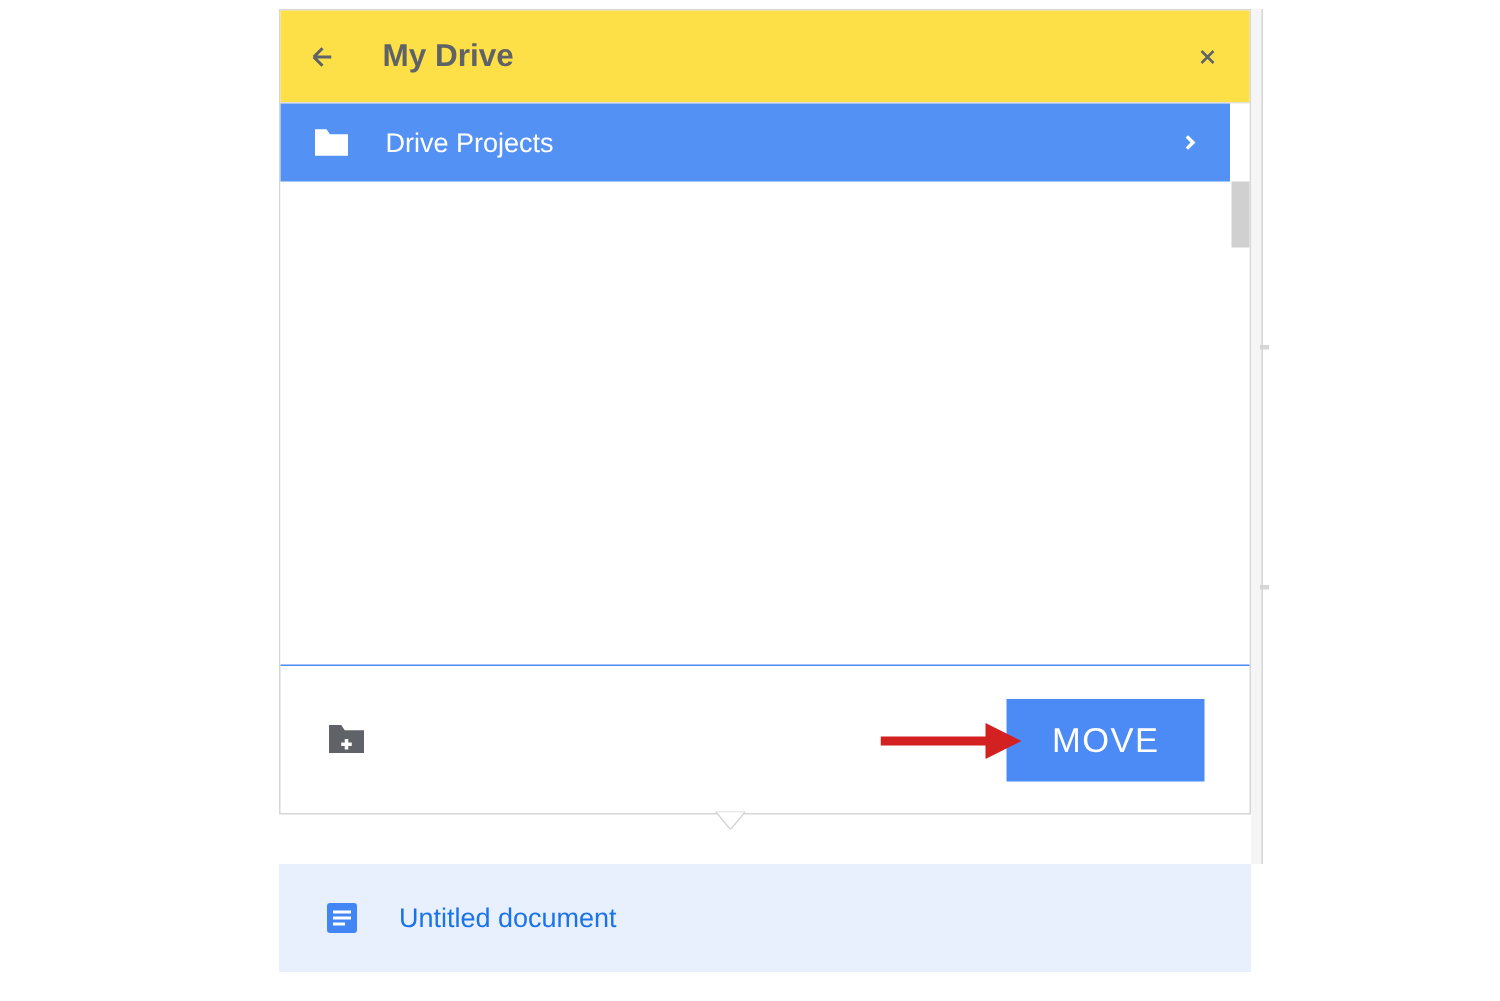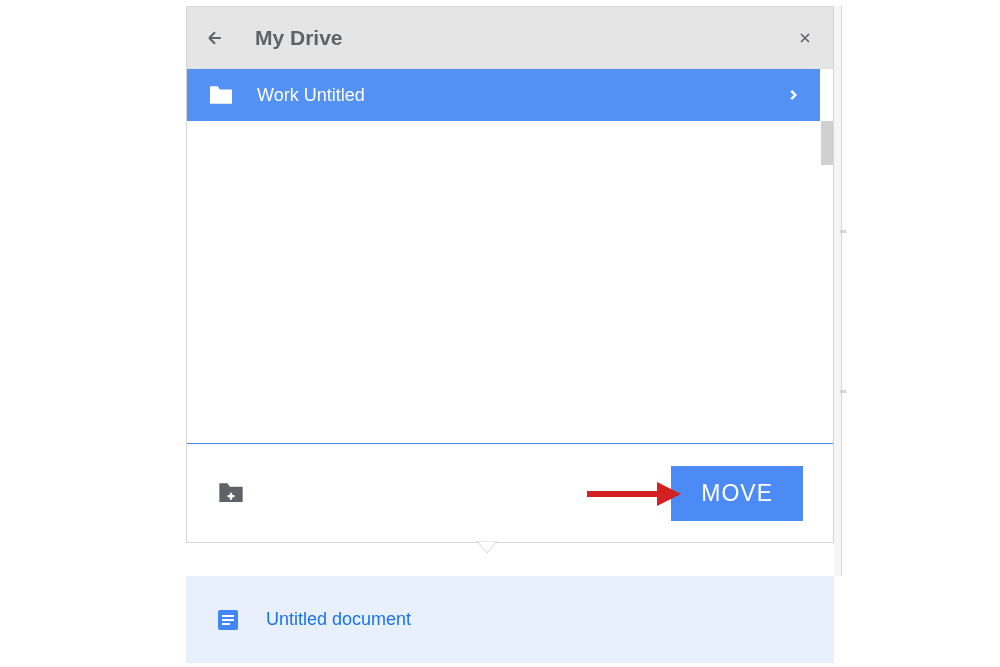--- a/index.html
+++ b/index.html
@@ -16,21 +16,21 @@
     }
     .dialog {
       position: absolute;
       left: 186px;
       top: 6px;
       width: 648px;
       background: #ffffff;
       border: 1px solid #d6d6d6;
     }
     .dialog-header {
-      background: #e5e5e5;
+      background: #fde047;
       border-bottom: 1px solid #e0e0e0;
       height: 62px;
       display: flex;
       align-items: center;
       padding: 0 16px;
     }
     .back-btn {
       width: 24px;
       height: 24px;
       display: flex;
@@ -127,21 +127,21 @@
       left: 290px;
       bottom: -11px;
       width: 20px;
       height: 12px;
     }
     .doc-row {
       position: absolute;
       left: 186px;
       top: 576px;
       width: 648px;
-      height: 87px;
+      height: 72px;
       background: #e8f0fe;
       display: flex;
       align-items: center;
       padding: 0 30px;
     }
     .doc-icon {
       width: 24px;
       height: 24px;
       margin-right: 26px;
     }
@@ -182,21 +182,21 @@
       <svg width="16" height="16" viewBox="0 0 24 24" fill="none" stroke="#5f6368" stroke-width="2.5">
         <path d="M18 6L6 18M6 6l12 12"></path>
       </svg>
     </div>
   </div>
   <div class="folder-list">
     <div class="folder-item">
       <svg class="folder-icon" viewBox="0 0 24 20" fill="#ffffff">
         <path d="M2 2 L9 2 L11 5 L22 5 L22 18 L2 18 Z"></path>
       </svg>
-      <div class="folder-name">Work Untitled</div>
+      <div class="folder-name">Drive Projects</div>
       <svg class="chevron-right" width="14" height="22" viewBox="0 0 24 24" fill="none" stroke="#ffffff" stroke-width="4">
         <path d="M9 5l7 7-7 7"></path>
       </svg>
     </div>
     <div class="scrollbar-thumb"></div>
   </div>
   <div class="dialog-footer">
     <div class="new-folder-btn">
       <svg viewBox="0 0 24 20" fill="#5f6368">
         <path d="M2 2 L9 2 L11 5 L22 5 L22 18 L2 18 Z"></path>

